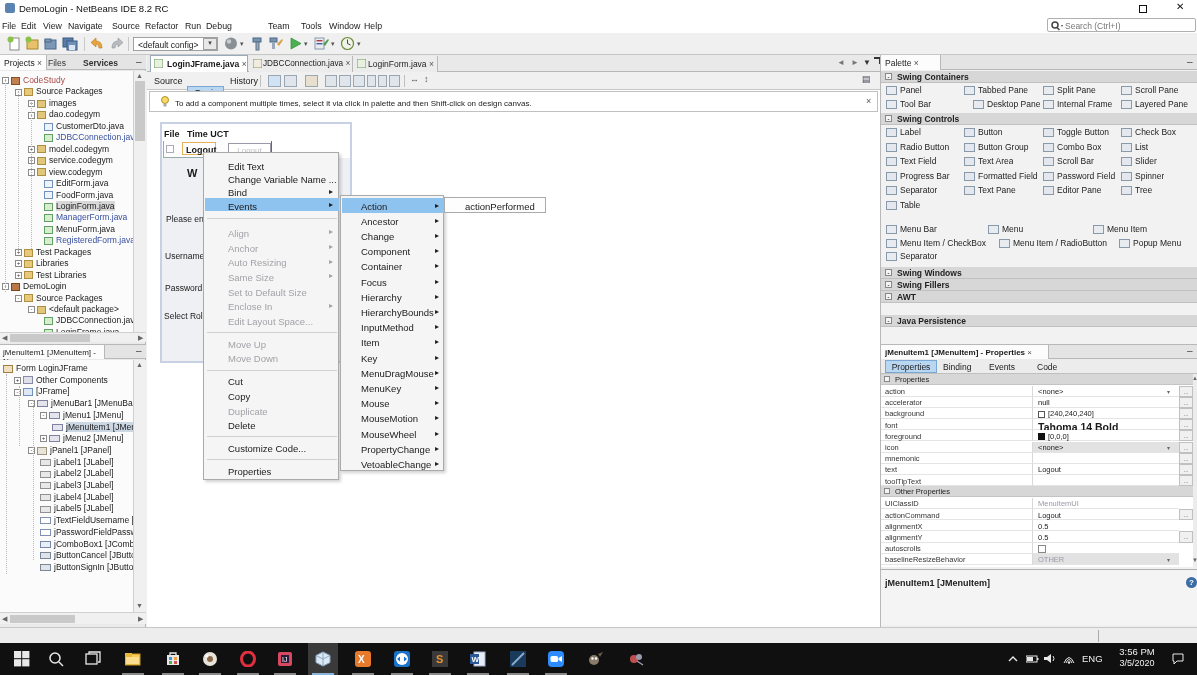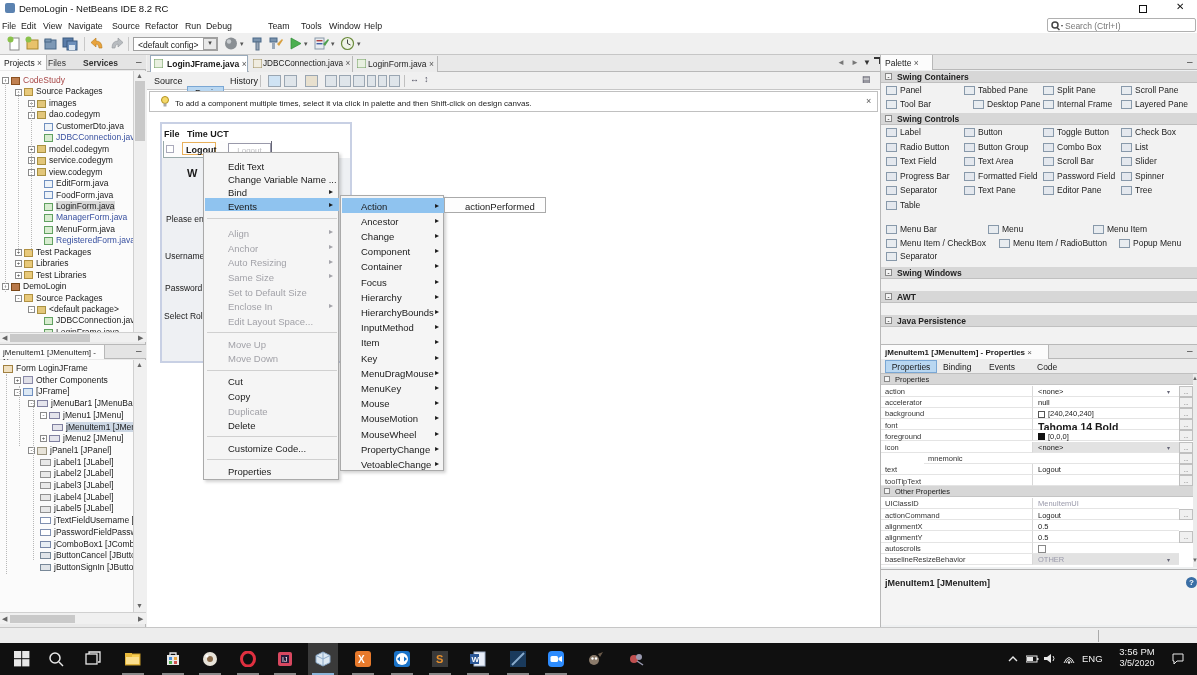--- a/index.html
+++ b/index.html
@@ -284,21 +284,21 @@
 <div class="a" style="left:1px;top:214.3px;width:102px;height:15.2px;font-size:9.5px;padding:3px 0 0 19px;">MouseMotion<span style="position:absolute;right:5px;top:3px;font-size:8px;">▸</span></div>
 <div class="a" style="left:1px;top:229.5px;width:102px;height:15.2px;font-size:9.5px;padding:3px 0 0 19px;">MouseWheel<span style="position:absolute;right:5px;top:3px;font-size:8px;">▸</span></div>
 <div class="a" style="left:1px;top:244.7px;width:102px;height:15.2px;font-size:9.5px;padding:3px 0 0 19px;">PropertyChange<span style="position:absolute;right:5px;top:3px;font-size:8px;">▸</span></div>
 <div class="a" style="left:1px;top:259.9px;width:102px;height:15.2px;font-size:9.5px;padding:3px 0 0 19px;">VetoableChange<span style="position:absolute;right:5px;top:3px;font-size:8px;">▸</span></div>
 </div>
 <div class="a" style="left:297px;top:84px;width:102px;height:16px;background:#fdfdfd;border:1px solid #aaa;font-size:9.5px;padding:3px 0 0 20px;">actionPerformed</div>
 </div>
 </div>
 <div class="a" style="left:880px;top:55px;width:317px;height:572px;background:#eef0f1;border-left:1px solid #b8b8b8;">
 <div class="a" style="left:0;top:0;width:317px;height:15px;background:#e4e4e4;border-bottom:1px solid #b8b8b8;">
-<div class="a" style="left:0;top:0;width:52px;height:15px;background:#fcfcfc;border-right:1px solid #b8b8b8;font-size:8.5px;padding:3px 0 0 4px;">Palette <span style="color:#555;">×</span></div>
+<div class="a" style="left:0;top:0;width:60px;height:15px;background:#fcfcfc;border-right:1px solid #b8b8b8;font-size:8.5px;padding:3px 0 0 4px;">Palette <span style="color:#555;">×</span></div>
 <div class="a" style="left:306px;top:1px;font-size:10px;color:#444;">–</div>
 </div>
 <div class="a" style="left:0;top:16px;width:317px;height:312px;background:#f2f2f2;font-size:8.5px;">
 <div class="a" style="left:0;top:0px;width:317px;height:12px;background:#d7d7d7;border-bottom:1px solid #c0c0c0;font-weight:bold;font-size:8.5px;color:#222;padding:1px 0 0 16px;">Swing Containers<span style="position:absolute;left:4px;top:2px;width:7px;height:7px;border:1px solid #888;background:#f4f4f4;font-size:6px;line-height:6px;text-align:center;color:#333;">-</span></div>
 <div class="a row" style="left:5px;top:14px;height:13px;"><span class="ic" style="width:11px;height:9px;background:#e8ecf0;border:1px solid #8899aa;margin-right:3px;"></span><span style="font-size:8.5px;color:#222;">Panel</span></div>
 <div class="a row" style="left:83px;top:14px;height:13px;"><span class="ic" style="width:11px;height:9px;background:#e8ecf0;border:1px solid #8899aa;margin-right:3px;"></span><span style="font-size:8.5px;color:#222;">Tabbed Pane</span></div>
 <div class="a row" style="left:162px;top:14px;height:13px;"><span class="ic" style="width:11px;height:9px;background:#e8ecf0;border:1px solid #8899aa;margin-right:3px;"></span><span style="font-size:8.5px;color:#222;">Split Pane</span></div>
 <div class="a row" style="left:240px;top:14px;height:13px;"><span class="ic" style="width:11px;height:9px;background:#e8ecf0;border:1px solid #8899aa;margin-right:3px;"></span><span style="font-size:8.5px;color:#222;">Scroll Pane</span></div>
 <div class="a row" style="left:5px;top:28px;height:13px;"><span class="ic" style="width:11px;height:9px;background:#e8ecf0;border:1px solid #8899aa;margin-right:3px;"></span><span style="font-size:8.5px;color:#222;">Tool Bar</span></div>
 <div class="a row" style="left:83px;top:28px;height:13px;padding-left:9px;"><span class="ic" style="width:11px;height:9px;background:#e8ecf0;border:1px solid #8899aa;margin-right:3px;"></span><span style="font-size:8.5px;color:#222;">Desktop Pane</span></div>
@@ -327,20 +327,21 @@
 <div class="a row" style="left:240px;top:114.0px;height:13px;"><span class="ic" style="width:11px;height:9px;background:#e4e8ee;border:1px solid #8899aa;margin-right:3px;"></span><span style="font-size:8.5px;color:#222;">Tree</span></div>
 <div class="a row" style="left:5px;top:128.5px;height:13px;"><span class="ic" style="width:11px;height:9px;background:#e4e8ee;border:1px solid #8899aa;margin-right:3px;"></span><span style="font-size:8.5px;color:#222;">Table</span></div>
 <div class="a row" style="left:5px;top:153px;height:13px;"><span class="ic" style="width:11px;height:9px;background:#e8ecf0;border:1px solid #8899aa;margin-right:3px;"></span><span style="font-size:8.5px;color:#222;">Menu Bar</span></div>
 <div class="a row" style="left:107px;top:153px;height:13px;"><span class="ic" style="width:11px;height:9px;background:#e8ecf0;border:1px solid #8899aa;margin-right:3px;"></span><span style="font-size:8.5px;color:#222;">Menu</span></div>
 <div class="a row" style="left:212px;top:153px;height:13px;"><span class="ic" style="width:11px;height:9px;background:#e8ecf0;border:1px solid #8899aa;margin-right:3px;"></span><span style="font-size:8.5px;color:#222;">Menu Item</span></div>
 <div class="a row" style="left:5px;top:166.5px;height:13px;"><span class="ic" style="width:11px;height:9px;background:#e8ecf0;border:1px solid #8899aa;margin-right:3px;"></span><span style="font-size:8.5px;color:#222;">Menu Item / CheckBox</span></div>
 <div class="a row" style="left:118px;top:166.5px;height:13px;"><span class="ic" style="width:11px;height:9px;background:#e8ecf0;border:1px solid #8899aa;margin-right:3px;"></span><span style="font-size:8.5px;color:#222;">Menu Item / RadioButton</span></div>
 <div class="a row" style="left:238px;top:166.5px;height:13px;"><span class="ic" style="width:11px;height:9px;background:#e8ecf0;border:1px solid #8899aa;margin-right:3px;"></span><span style="font-size:8.5px;color:#222;">Popup Menu</span></div>
 <div class="a row" style="left:5px;top:180px;height:13px;"><span class="ic" style="width:11px;height:9px;background:#e8ecf0;border:1px solid #8899aa;margin-right:3px;"></span><span style="font-size:8.5px;color:#222;">Separator</span></div>
 <div class="a" style="left:0;top:195.5px;width:317px;height:12px;background:#d7d7d7;border-bottom:1px solid #c0c0c0;font-weight:bold;font-size:8.5px;color:#222;padding:1px 0 0 16px;">Swing Windows<span style="position:absolute;left:4px;top:2px;width:7px;height:7px;border:1px solid #888;background:#f4f4f4;font-size:6px;line-height:6px;text-align:center;color:#333;">-</span></div>
+<div class="a" style="left:0;top:207.5px;width:317px;height:12px;background:#d7d7d7;border-bottom:1px solid #c0c0c0;font-weight:bold;font-size:8.5px;color:#222;padding:1px 0 0 16px;">Swing Fillers<span style="position:absolute;left:4px;top:2px;width:7px;height:7px;border:1px solid #888;background:#f4f4f4;font-size:6px;line-height:6px;text-align:center;color:#333;">-</span></div>
 <div class="a" style="left:0;top:219.5px;width:317px;height:12px;background:#d7d7d7;border-bottom:1px solid #c0c0c0;font-weight:bold;font-size:8.5px;color:#222;padding:1px 0 0 16px;">AWT<span style="position:absolute;left:4px;top:2px;width:7px;height:7px;border:1px solid #888;background:#f4f4f4;font-size:6px;line-height:6px;text-align:center;color:#333;">-</span></div>
 <div class="a" style="left:0;top:243.5px;width:317px;height:12px;background:#d7d7d7;border-bottom:1px solid #c0c0c0;font-weight:bold;font-size:8.5px;color:#222;padding:1px 0 0 16px;">Java Persistence<span style="position:absolute;left:4px;top:2px;width:7px;height:7px;border:1px solid #888;background:#f4f4f4;font-size:6px;line-height:6px;text-align:center;color:#333;">-</span></div>
 </div>
 <div class="a" style="left:0;top:289px;width:317px;height:15px;background:#e4e4e4;border-bottom:1px solid #b8b8b8;border-top:1px solid #b8b8b8;">
 <div class="a" style="left:0;top:0;width:168px;height:14px;background:#fcfcfc;border-right:1px solid #b8b8b8;font-size:8px;font-weight:bold;padding:3px 0 0 4px;">jMenuItem1 [JMenuItem] - Properties <span style="font-weight:normal;color:#555;">×</span></div>
 <div class="a" style="left:306px;top:0;font-size:10px;color:#444;">–</div>
 </div>
 <div class="a" style="left:0;top:304px;width:317px;height:15px;background:#ececec;border-bottom:1px solid #c0c0c0;">
 <div class="a" style="left:4px;top:1px;width:52px;height:13px;background:#b9d7f1;border:1px solid #7aa7d4;font-size:8.5px;text-align:center;padding-top:1px;">Properties</div>
 <div class="a" style="left:62px;top:3px;font-size:8.5px;">Binding</div>
@@ -362,21 +363,21 @@
 <div class="a" style="left:0;top:45.1px;width:152px;height:11.2px;border-bottom:1px solid #e4e4e4;border-right:1px solid #d8d8d8;padding:1.5px 0 0 4px;color:#333;">font</div>
 <div class="a" style="left:152px;top:45.1px;width:146px;height:11.2px;background:#fff;border-bottom:1px solid #e4e4e4;padding:1.5px 0 0 5px;"><span style="font-size:10.5px;font-weight:bold;font-family:'Liberation Sans',sans-serif;">Tahoma 14 Bold</span></div>
 <div class="a" style="left:298px;top:45.1px;width:14px;height:11.2px;background:#f0f0f0;border:1px solid #c0c0c0;font-size:6px;text-align:center;padding-top:2px;color:#444;">...</div>
 <div class="a" style="left:0;top:56.3px;width:152px;height:11.2px;border-bottom:1px solid #e4e4e4;border-right:1px solid #d8d8d8;padding:1.5px 0 0 4px;color:#333;">foreground</div>
 <div class="a" style="left:152px;top:56.3px;width:146px;height:11.2px;background:#fff;border-bottom:1px solid #e4e4e4;padding:1.5px 0 0 5px;"><span class="ic" style="width:7px;height:7px;background:#111;margin-right:3px;"></span>[0,0,0]</div>
 <div class="a" style="left:298px;top:56.3px;width:14px;height:11.2px;background:#f0f0f0;border:1px solid #c0c0c0;font-size:6px;text-align:center;padding-top:2px;color:#444;">...</div>
 <div class="a" style="left:0;top:67.5px;width:152px;height:11.2px;border-bottom:1px solid #e4e4e4;border-right:1px solid #d8d8d8;padding:1.5px 0 0 4px;color:#333;">icon</div>
 <div class="a" style="left:152px;top:67.5px;width:146px;height:11.2px;background:#e2e2e2;border-bottom:1px solid #e4e4e4;padding:1.5px 0 0 5px;"><span style="">&lt;none&gt;</span></div>
 <div class="a" style="left:298px;top:67.5px;width:14px;height:11.2px;background:#f0f0f0;border:1px solid #c0c0c0;font-size:6px;text-align:center;padding-top:2px;color:#444;">...</div>
 <div class="a" style="left:286px;top:69.5px;font-size:6px;color:#667;">▾</div>
-<div class="a" style="left:0;top:78.7px;width:152px;height:11.2px;border-bottom:1px solid #e4e4e4;border-right:1px solid #d8d8d8;padding:1.5px 0 0 4px;color:#333;margin-left:43px;">mnemonic</div>
+<div class="a" style="left:0;top:78.7px;width:152px;height:11.2px;border-bottom:1px solid #e4e4e4;border-right:1px solid #d8d8d8;padding:1.5px 0 0 4px;color:#333;">mnemonic</div>
 <div class="a" style="left:152px;top:78.7px;width:146px;height:11.2px;background:#fff;border-bottom:1px solid #e4e4e4;padding:1.5px 0 0 5px;"><span style=""></span></div>
 <div class="a" style="left:298px;top:78.7px;width:14px;height:11.2px;background:#f0f0f0;border:1px solid #c0c0c0;font-size:6px;text-align:center;padding-top:2px;color:#444;">...</div>
 <div class="a" style="left:0;top:89.9px;width:152px;height:11.2px;border-bottom:1px solid #e4e4e4;border-right:1px solid #d8d8d8;padding:1.5px 0 0 4px;color:#333;">text</div>
 <div class="a" style="left:152px;top:89.9px;width:146px;height:11.2px;background:#fff;border-bottom:1px solid #e4e4e4;padding:1.5px 0 0 5px;"><span style="">Logout</span></div>
 <div class="a" style="left:298px;top:89.9px;width:14px;height:11.2px;background:#f0f0f0;border:1px solid #c0c0c0;font-size:6px;text-align:center;padding-top:2px;color:#444;">...</div>
 <div class="a" style="left:0;top:101.1px;width:152px;height:11.2px;border-bottom:1px solid #e4e4e4;border-right:1px solid #d8d8d8;padding:1.5px 0 0 4px;color:#333;">toolTipText</div>
 <div class="a" style="left:152px;top:101.1px;width:146px;height:11.2px;background:#fff;border-bottom:1px solid #e4e4e4;padding:1.5px 0 0 5px;"><span style=""></span></div>
 <div class="a" style="left:298px;top:101.1px;width:14px;height:11.2px;background:#f0f0f0;border:1px solid #c0c0c0;font-size:6px;text-align:center;padding-top:2px;color:#444;">...</div>
 <div class="a" style="left:0;top:112.3px;width:312px;height:11px;background:#d7d7d7;border-bottom:1px solid #c4c4c4;font-size:7.5px;color:#222;padding:1px 0 0 14px;">Other Properties<span style="position:absolute;left:3px;top:2px;width:6px;height:6px;border:1px solid #888;background:#f4f4f4;"></span></div>
 <div class="a" style="left:0;top:123.8px;width:152px;height:11.2px;border-bottom:1px solid #e4e4e4;border-right:1px solid #d8d8d8;padding:1.5px 0 0 4px;color:#333;">UIClassID</div>

